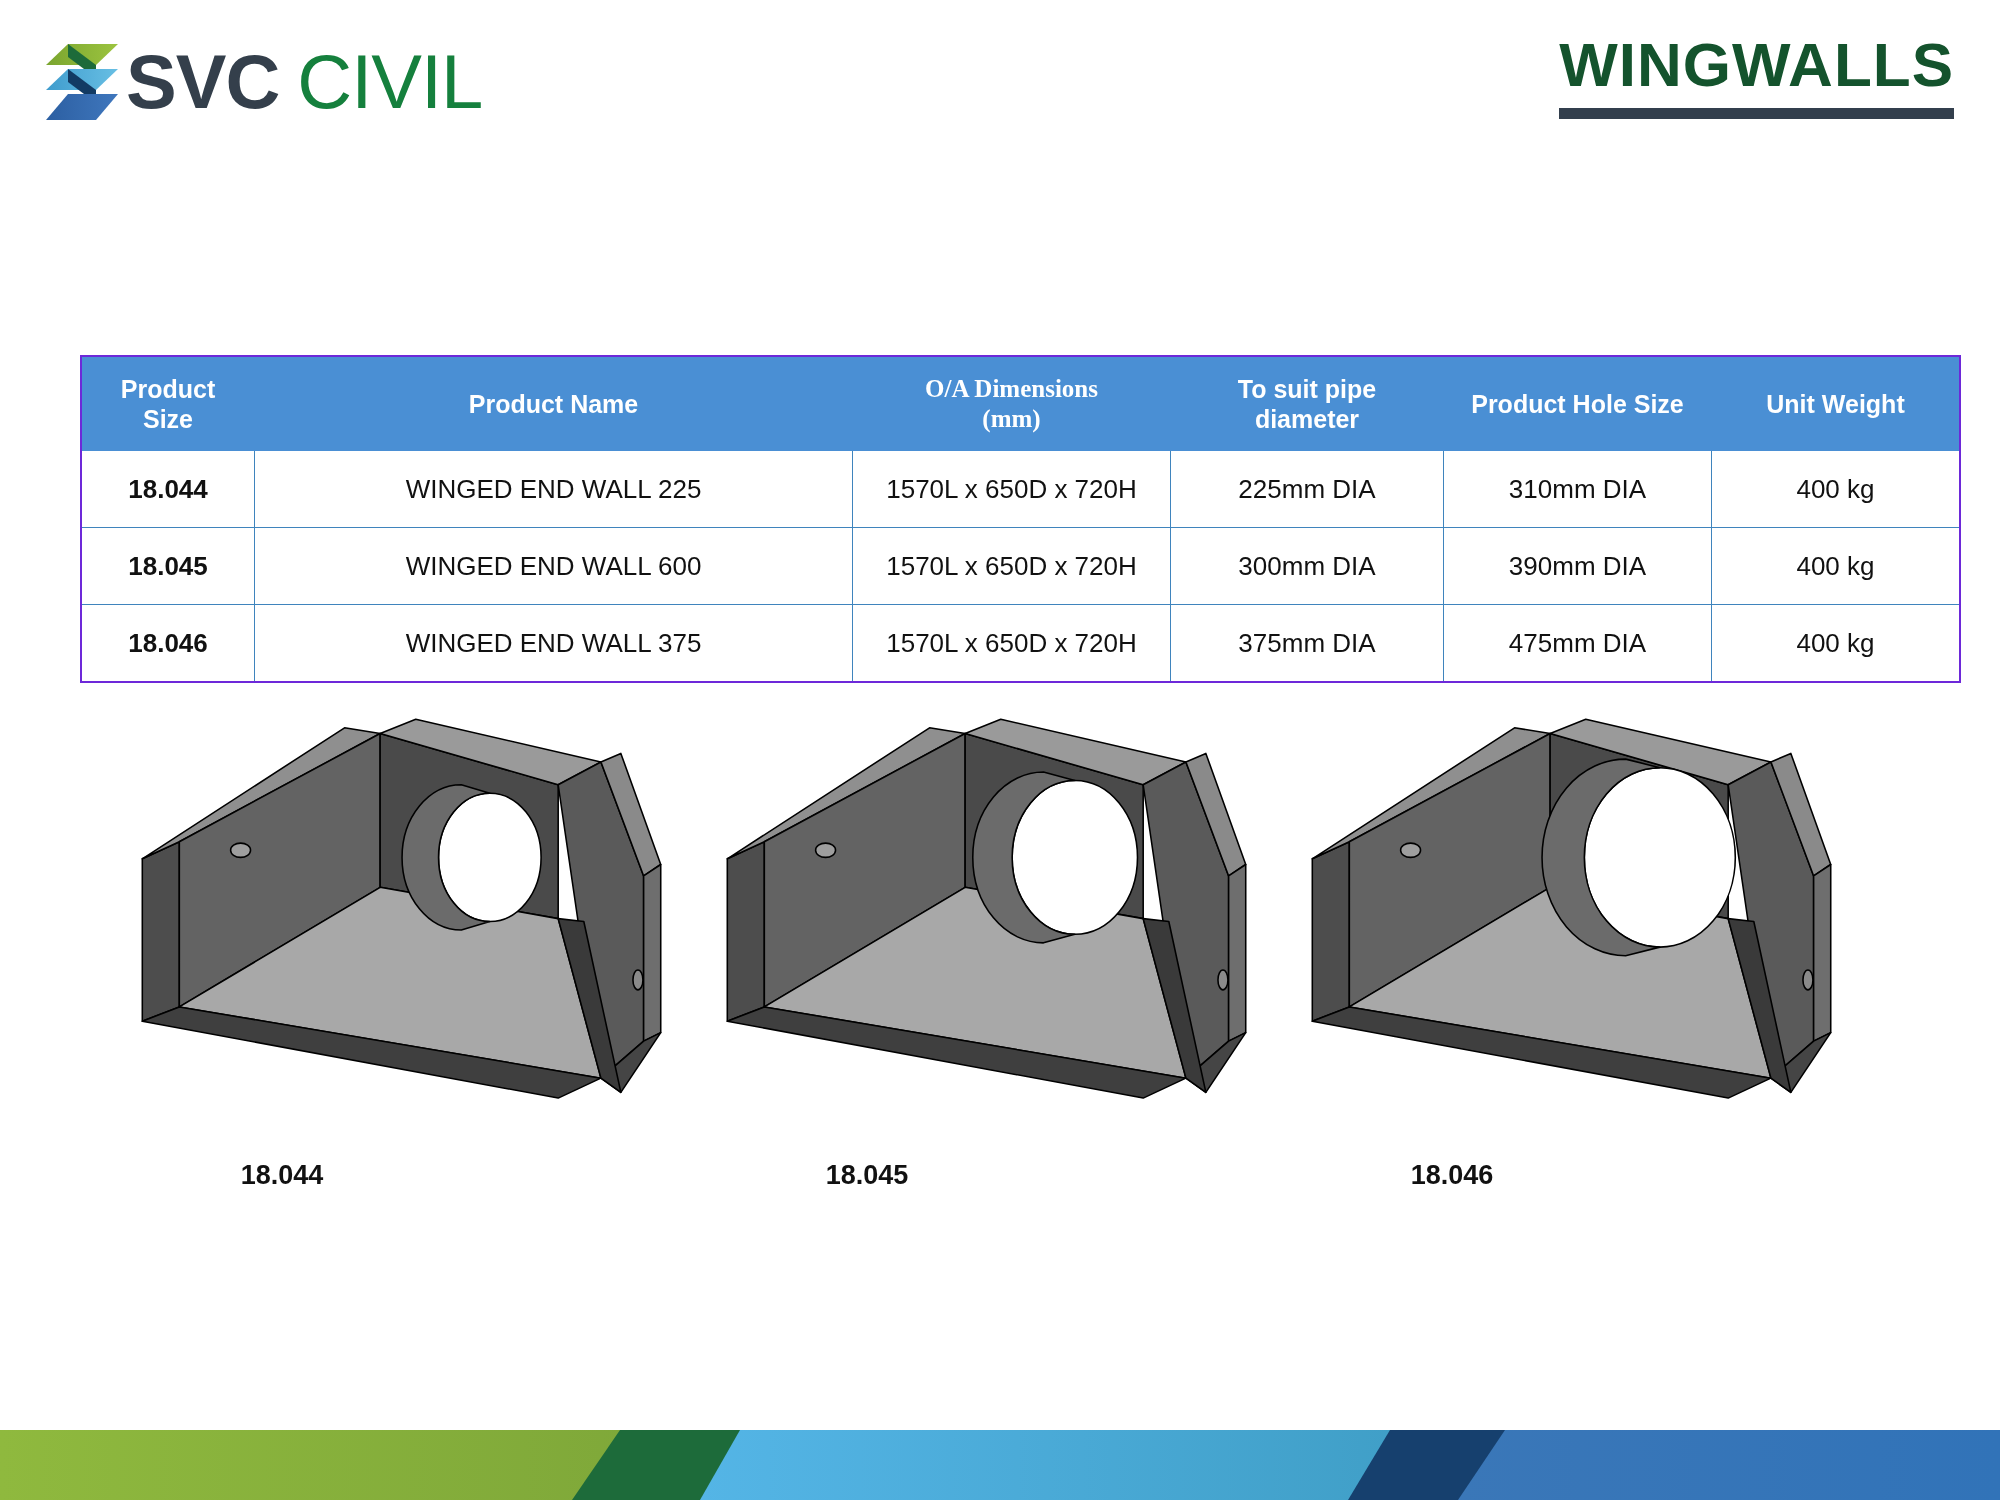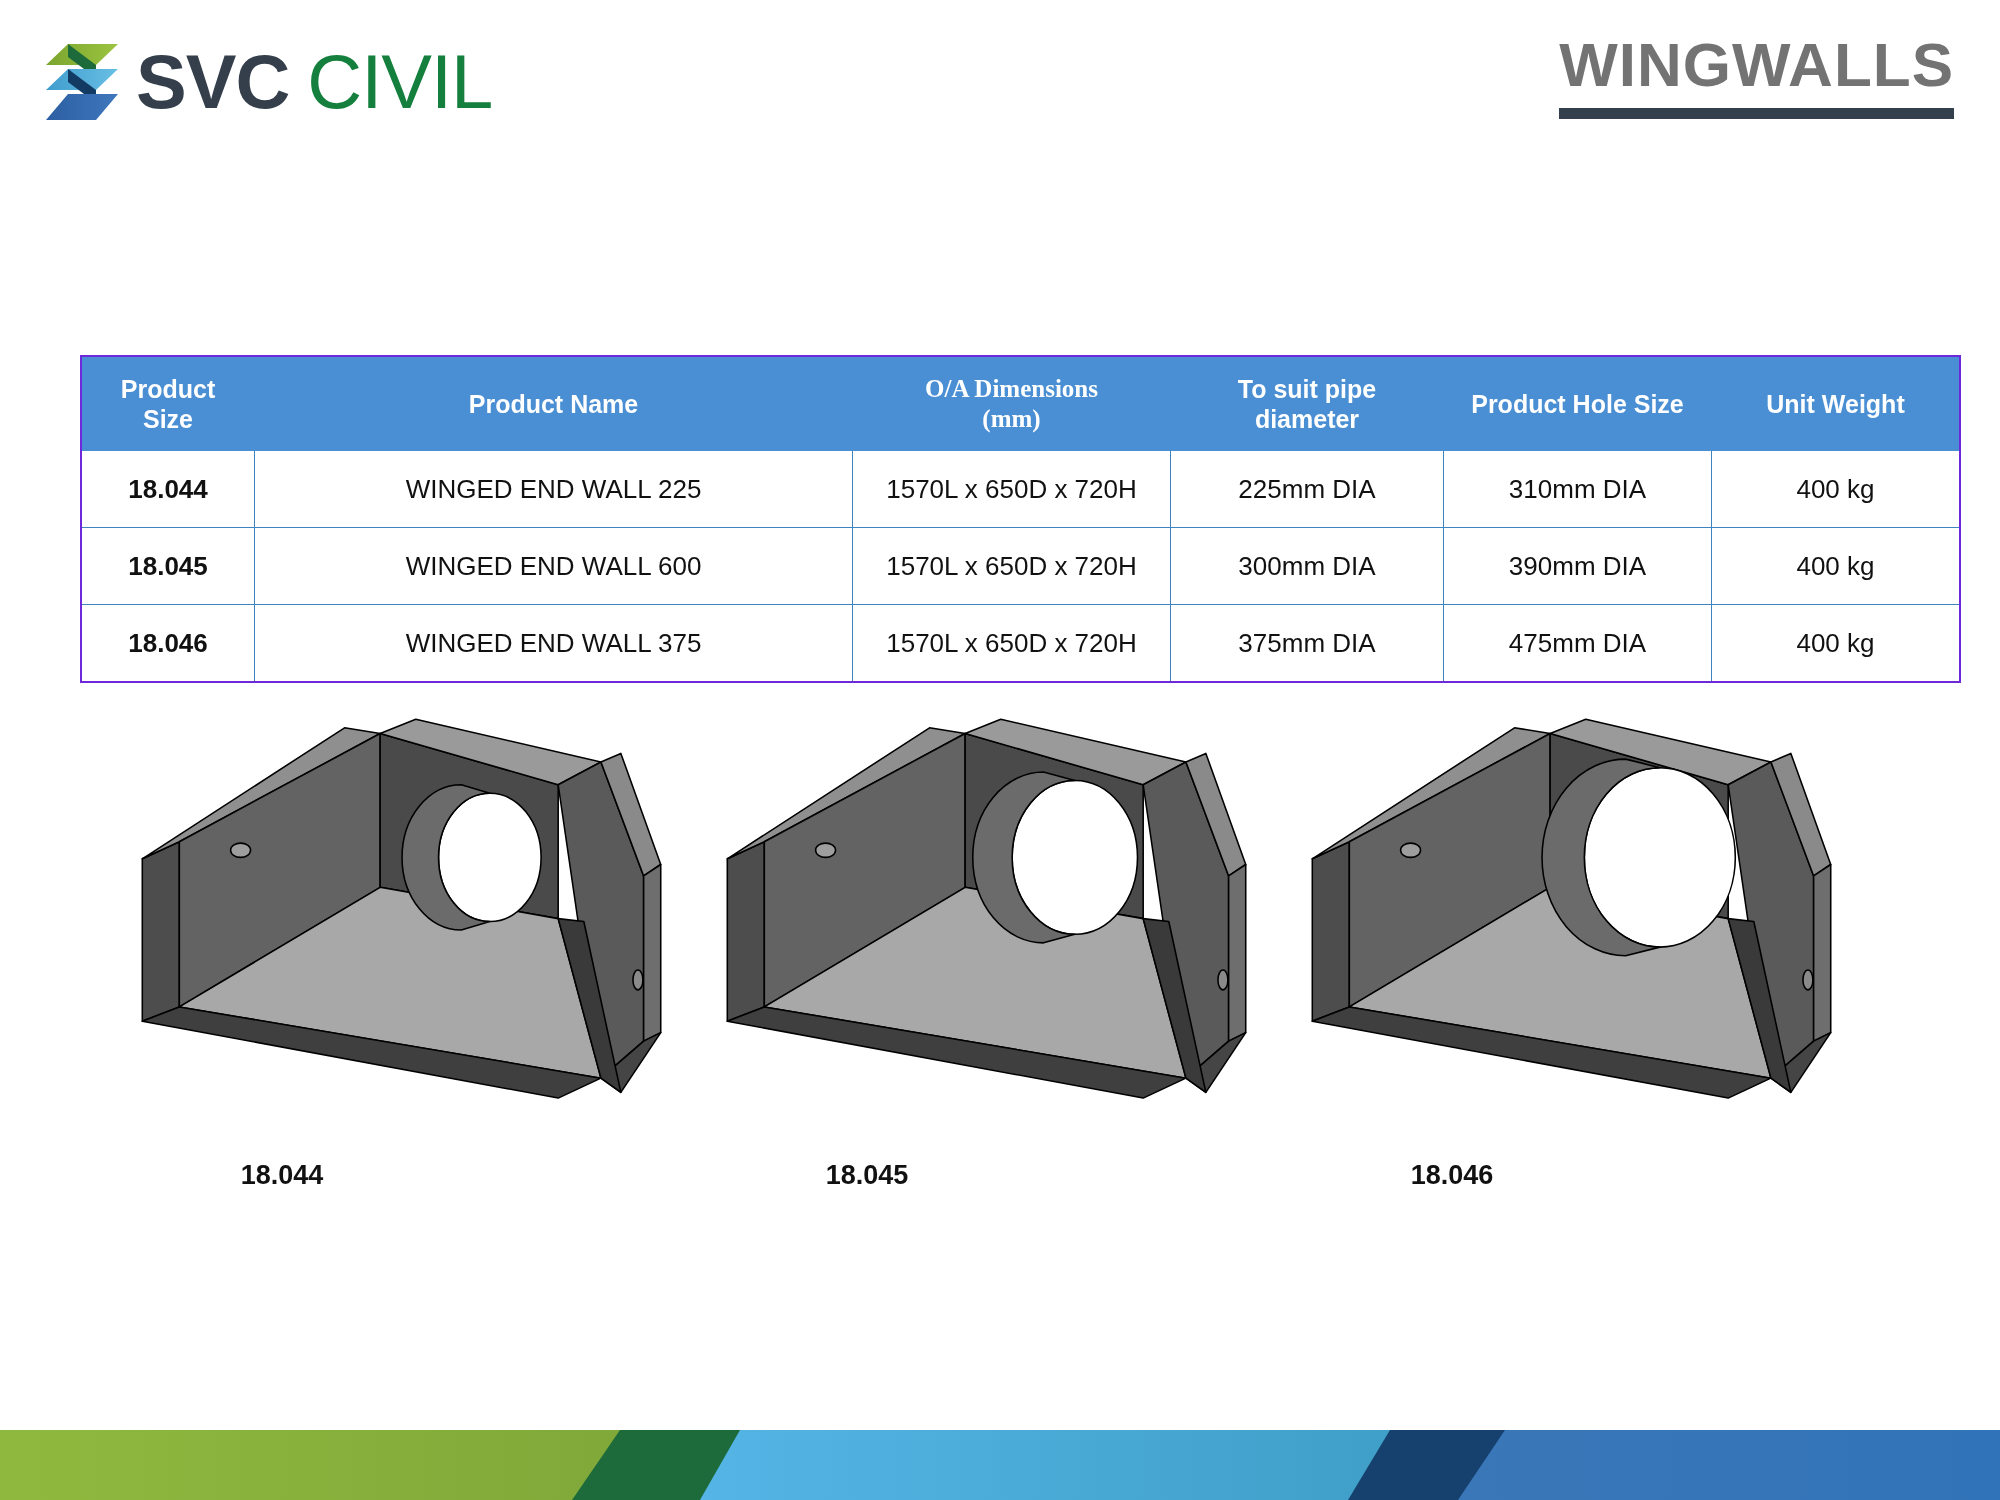--- a/index.html
+++ b/index.html
@@ -10,38 +10,38 @@
     overflow:hidden;
     position:relative;
   }
 
   
   .header{
     position:absolute;left:0;top:0;width:2000px;height:170px;
   }
   .logo-wrap{
     position:absolute;left:46px;top:38px;
-    display:flex;align-items:center;gap:18px;
+    display:flex;align-items:center;gap:8px;
   }
   .logo-mark{
     width:72px;height:88px;position:relative;flex:0 0 auto;
   }
   .logo-word{
     font-size:76px;font-weight:bold;letter-spacing:-1px;
     line-height:1;white-space:nowrap;
     display:flex;align-items:baseline;gap:18px;
   }
   .logo-svc{color:#343f4b;}
   .logo-civil{color:#15803d;font-weight:normal;}
 
   .page-title-wrap{
     position:absolute;right:46px;top:34px;text-align:right;
   }
   .page-title{
-    font-size:62px;font-weight:bold;color:#737373;
+    font-size:62px;font-weight:bold;color:#14532d;
     letter-spacing:1px;line-height:1;white-space:nowrap;
   }
   .title-rule{
     margin-top:12px;height:11px;background:#333f4d;width:100%;
   }
 
   
   .spec-table{
     position:absolute;left:80px;top:355px;width:1865px;
     border-collapse:collapse;

